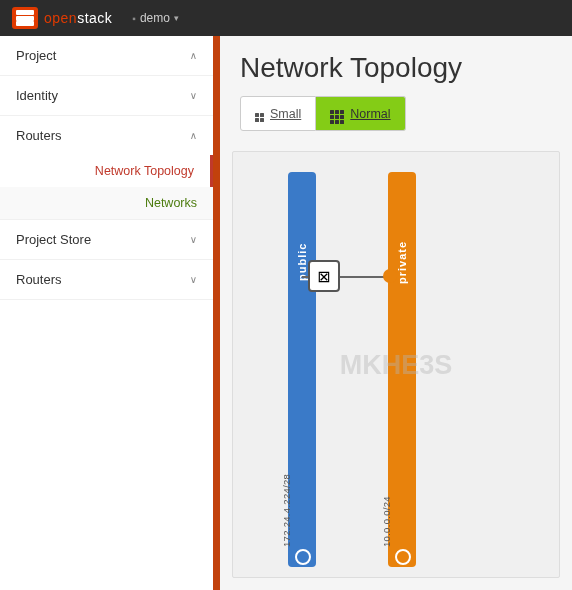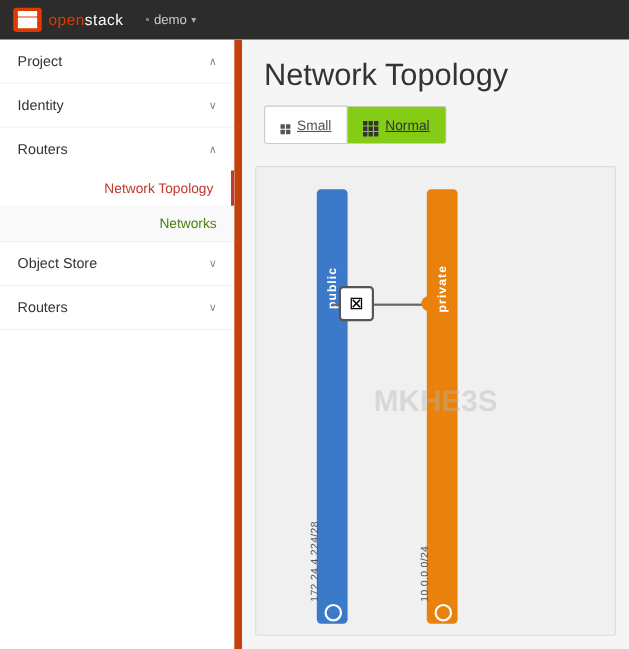--- a/index.html
+++ b/index.html
@@ -345,21 +345,21 @@
           <span>Network Topology</span>
         </div>
         <div class="sidebar-item">
           <span>Networks</span>
         </div>
       </div>
     </div>
 
     <div class="sidebar-section">
       <div class="sidebar-section-header">
-        <span>Object Store</span>
+        <span>Project Store</span>
         <span class="sidebar-caret">∨</span>
       </div>
     </div>
 
     <div class="sidebar-section">
       <div class="sidebar-section-header">
         <span>Routers</span>
         <span class="sidebar-caret">∨</span>
       </div>
     </div>

